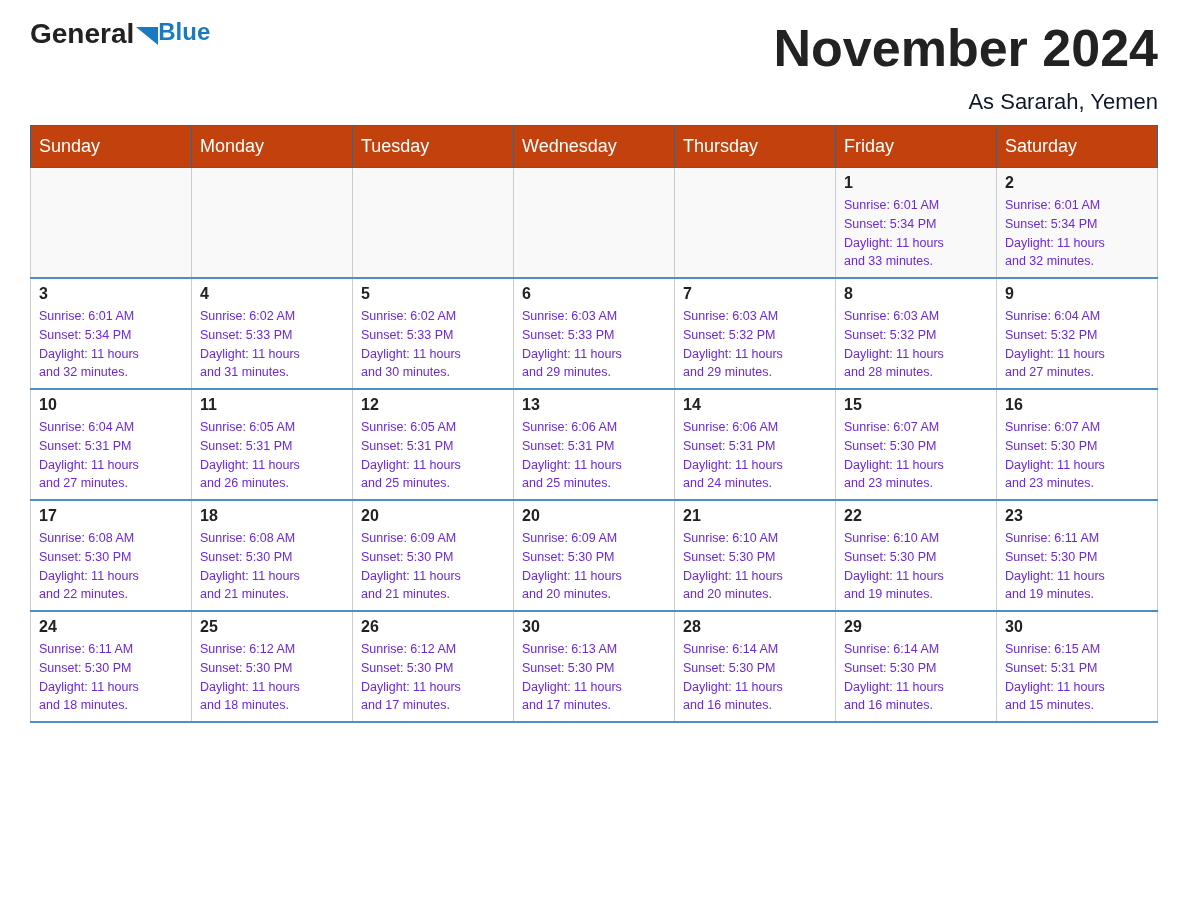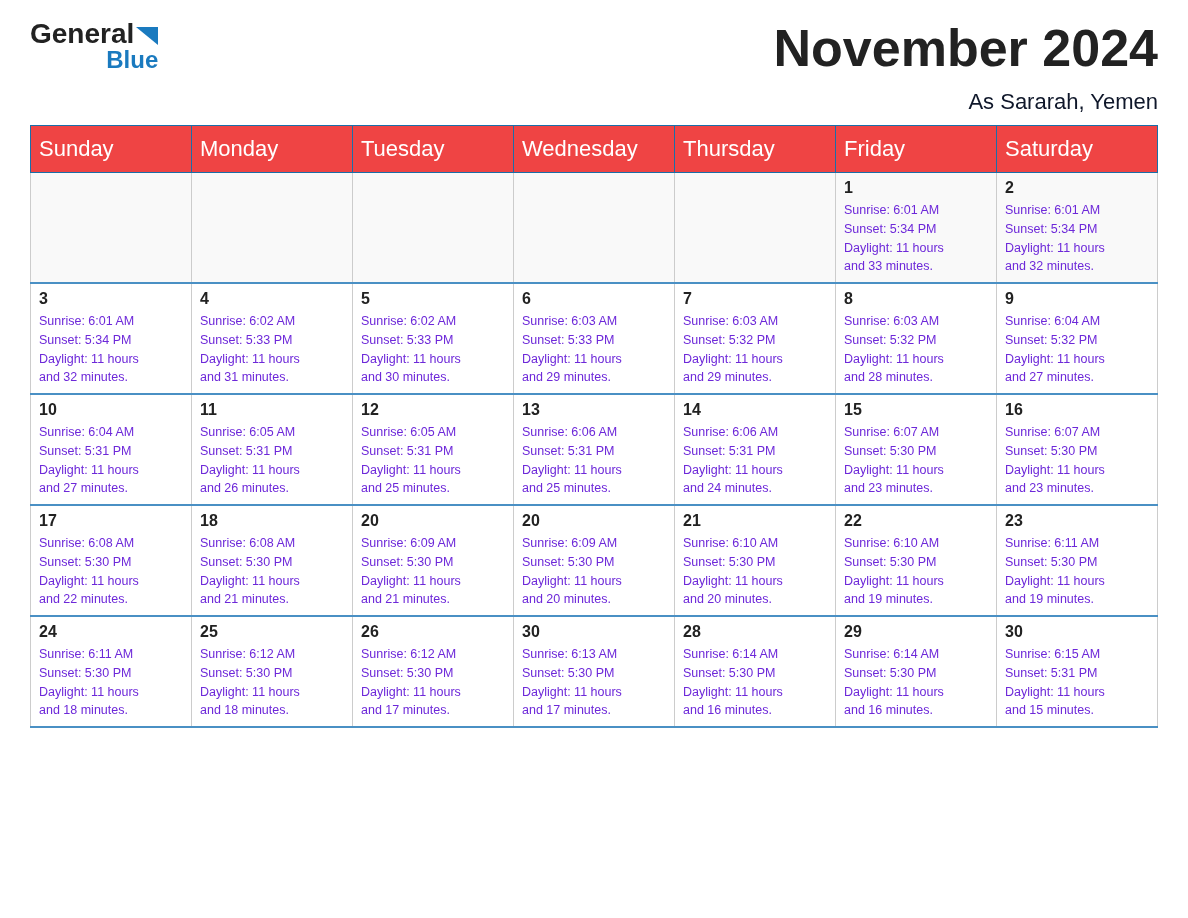--- a/index.html
+++ b/index.html
@@ -11,22 +11,22 @@
       min-height: 918px;
     }
     #header {
       display: flex;
       align-items: flex-start;
       justify-content: space-between;
       margin-bottom: 10px;
     }
     #logo {
       display: flex;
-      flex-direction: column;
-      align-items: flex-end;
+      flex-direction: row;
+      align-items: flex-start;
     }
     #logo-text {
       font-size: 28px;
       font-weight: bold;
       color: #222;
       line-height: 1;
     }
     #logo-line2 {
       font-size: 24px;
       font-weight: bold;
@@ -46,23 +46,23 @@
       font-size: 22px;
       color: #0f172a;
       margin-top: 12px;
     }
     #calendar {
       width: 100%;
       border-collapse: collapse;
       margin-top: 10px;
     }
     #calendar thead tr th {
-      background: #ef4444;
+      background: #c2410c;
       color: #fff;
-      font-size: 22px;
+      font-size: 18px;
       font-weight: normal;
       padding: 10px 8px;
       border: 1px solid #1a6ea8;
       text-align: left;
     }
     #calendar tbody tr td {
       vertical-align: top;
       border: 1px solid #ccc;
       padding: 6px 8px;
       width: 14.28%;

